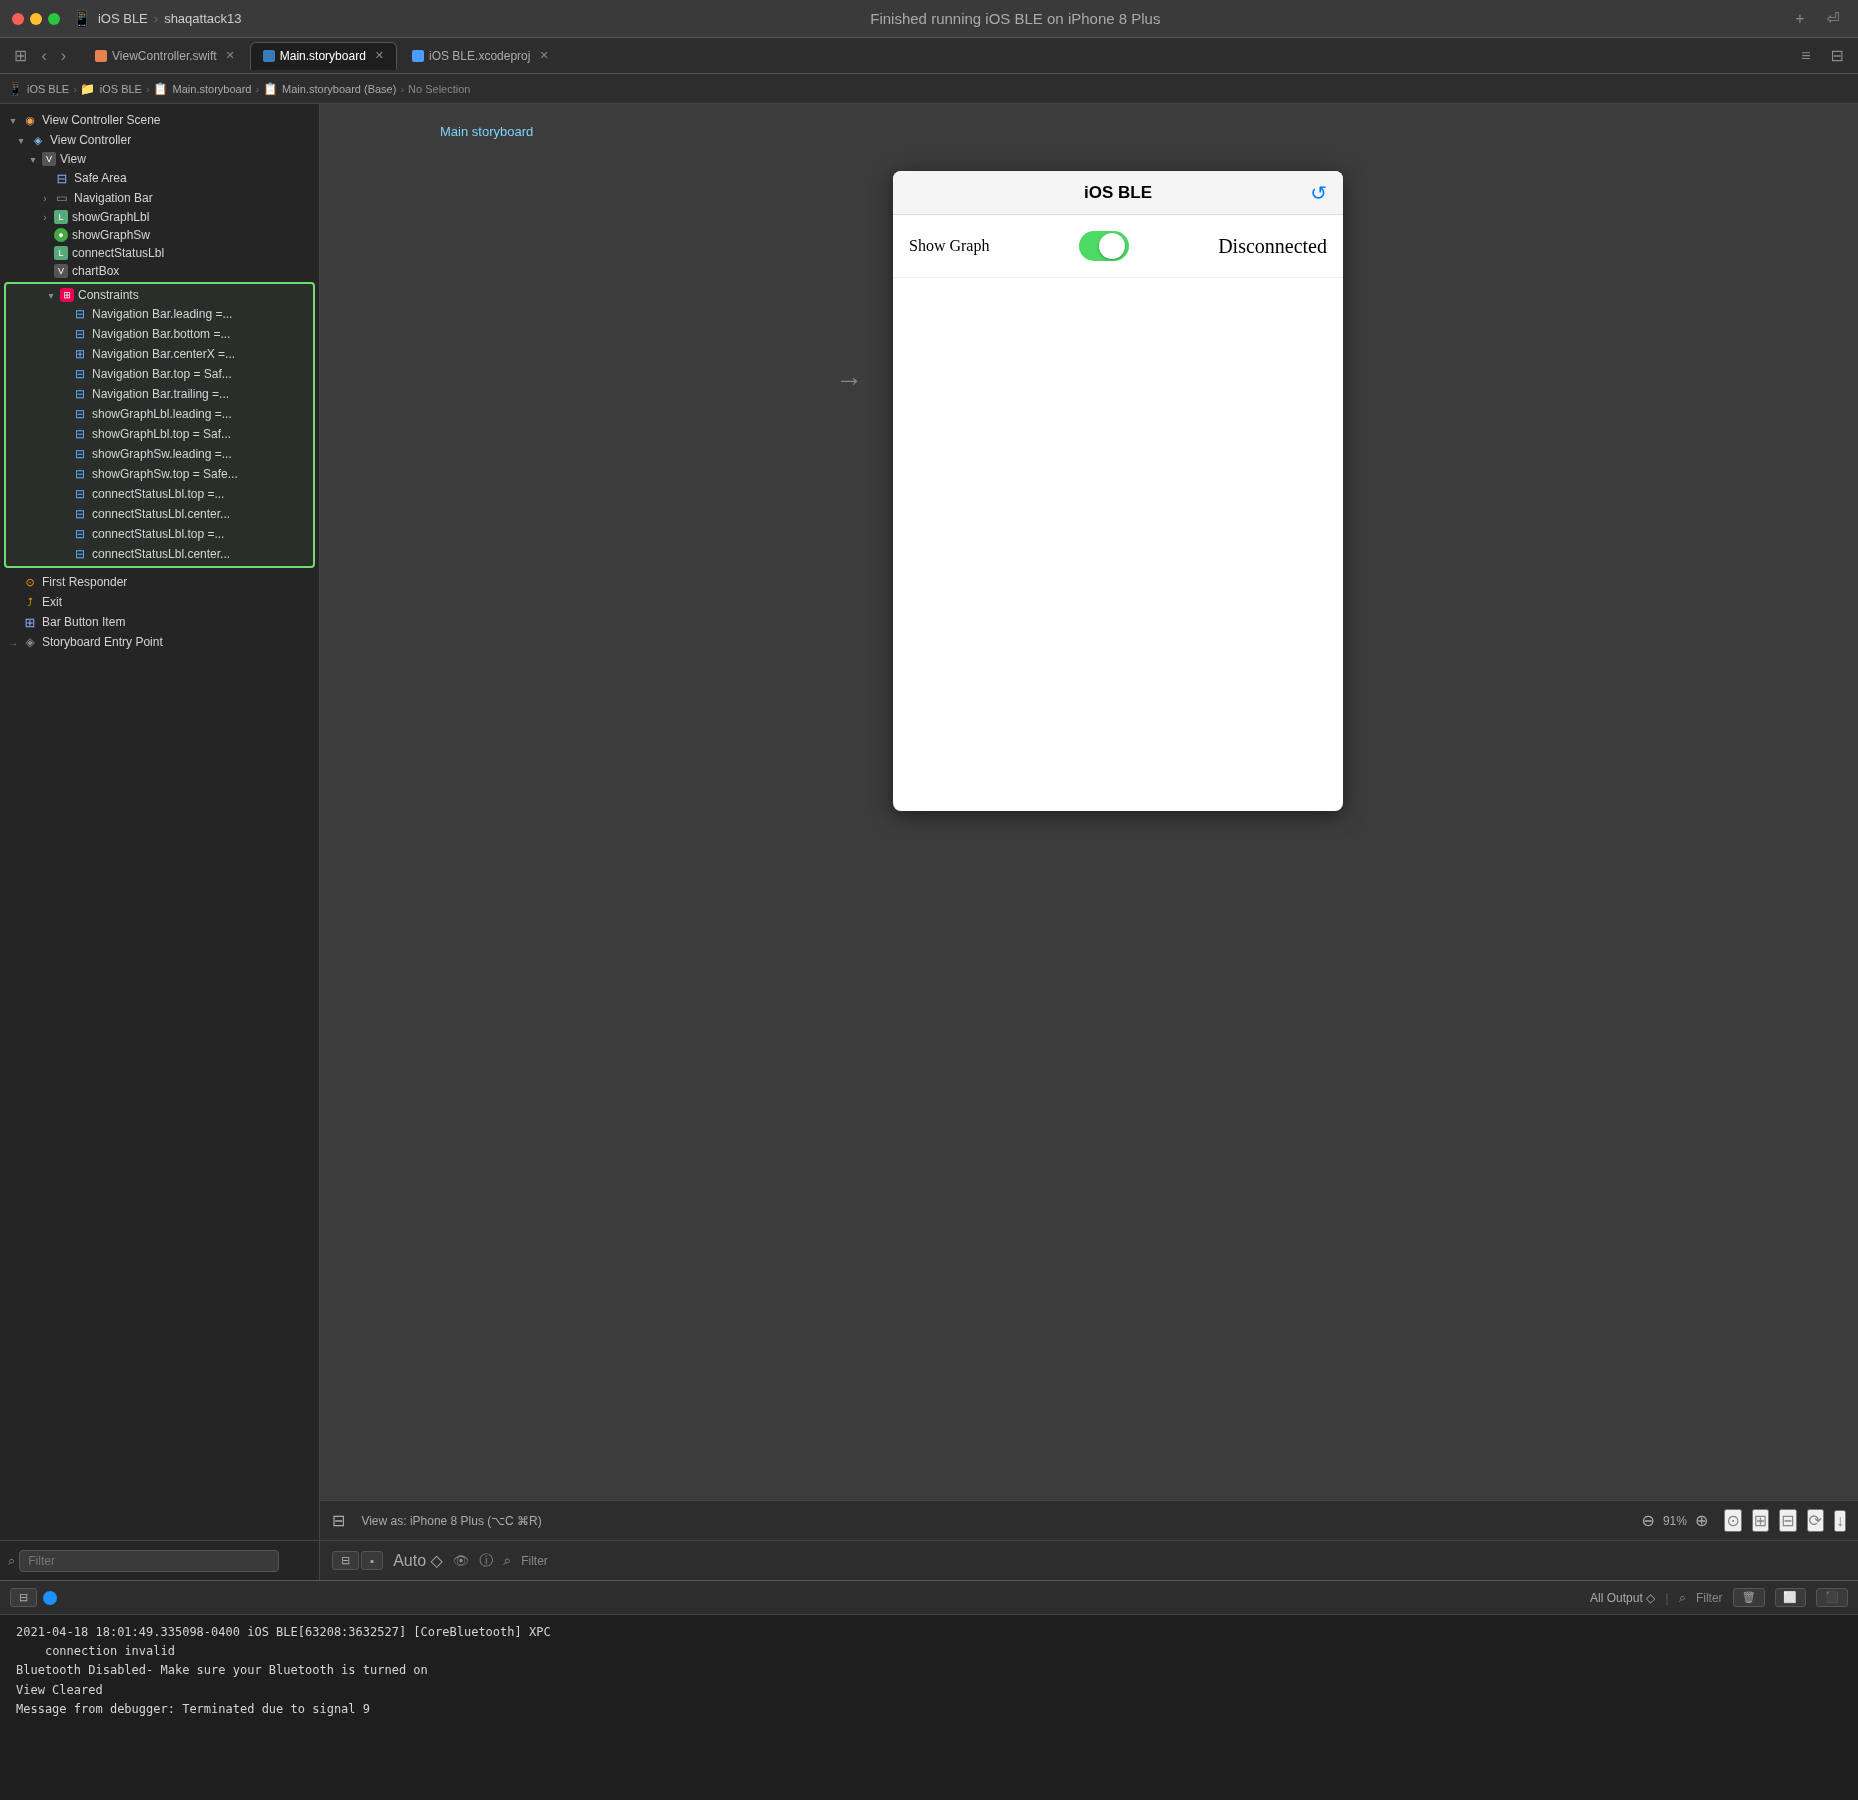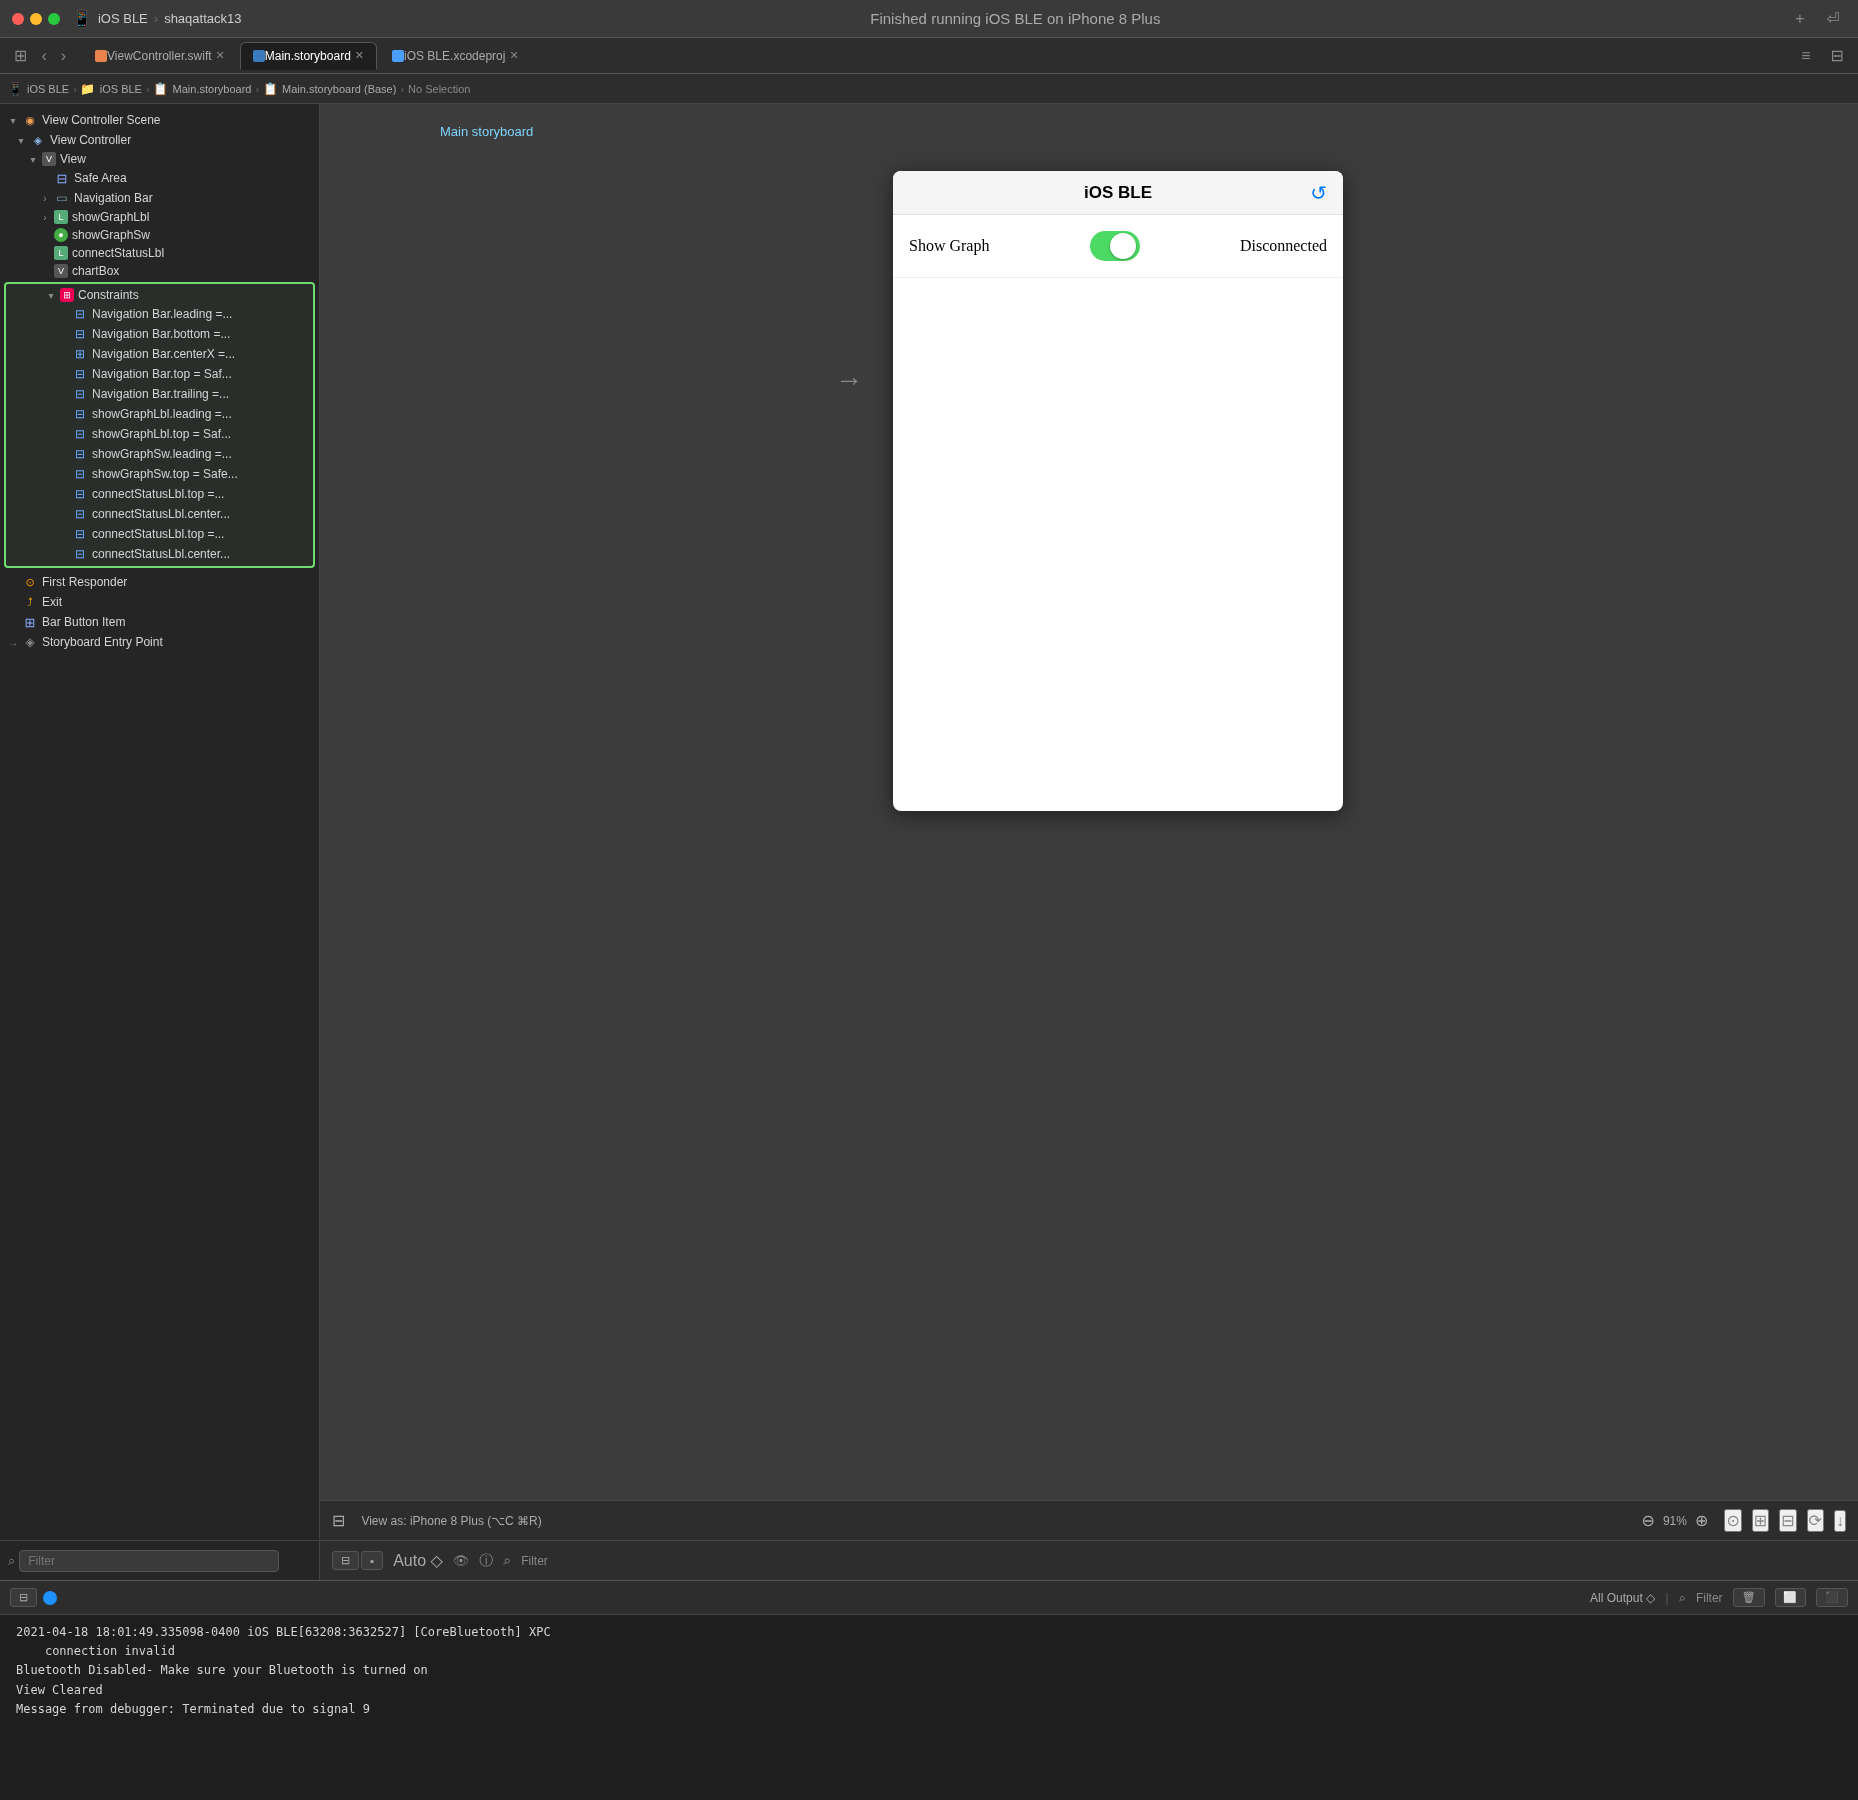--- a/index.html
+++ b/index.html
@@ -68,20 +68,21 @@
       border: none;
       color: #888;
       font-size: 16px;
       cursor: pointer;
       padding: 4px 6px;
     }
     .tab {
       height: 28px;
       display: flex;
       align-items: center;
+      gap: 5px;
       padding: 0 12px;
       border-radius: 6px 6px 0 0;
       font-size: 12px;
       cursor: pointer;
       color: #aaa;
       border: 1px solid transparent;
     }
     .tab.active {
       background: #1e1e1e;
       color: #fff;
@@ -248,21 +249,21 @@
       justify-content: flex-end;
     }
     .phone-toggle-knob {
       width: 26px;
       height: 26px;
       background: white;
       border-radius: 50%;
       box-shadow: 0 1px 3px rgba(0,0,0,0.3);
     }
     .phone-disconnected {
-      font-size: 16px;
+      font-size: 20px;
       color: #000;
     }
 
     
     .canvas-status-bar {
       position: absolute;
       bottom: 0;
       left: 0;
       right: 0;
       height: 40px;

